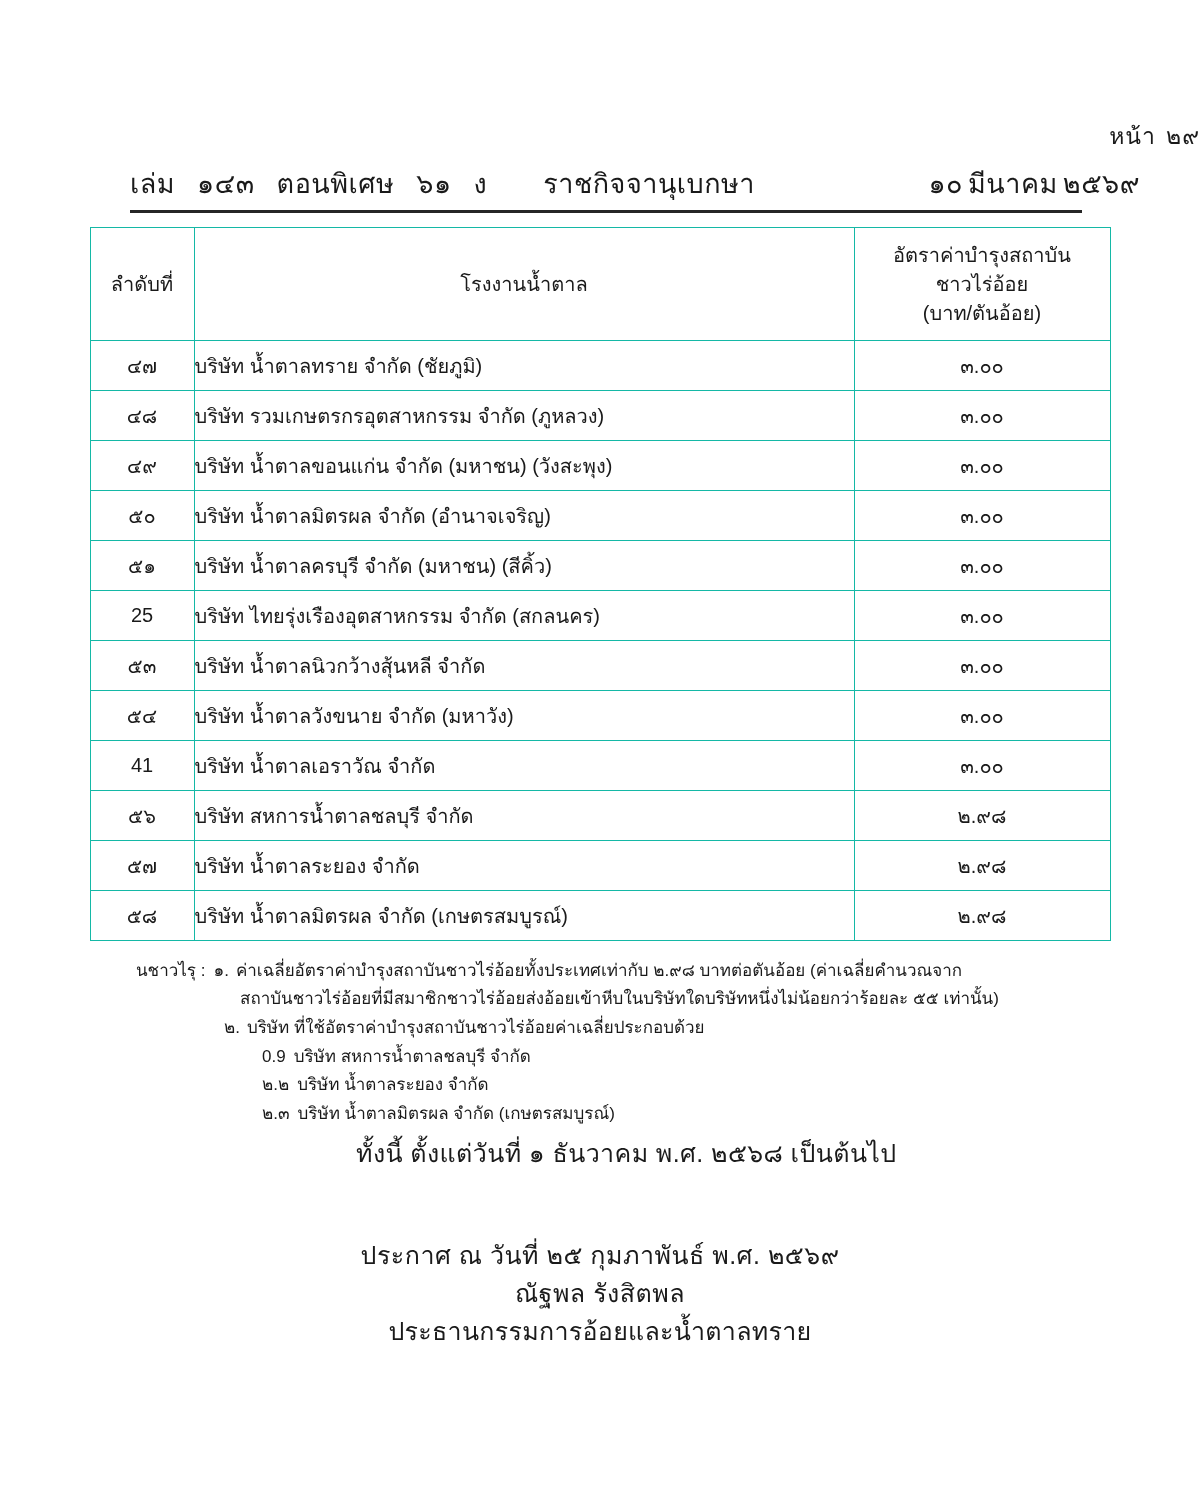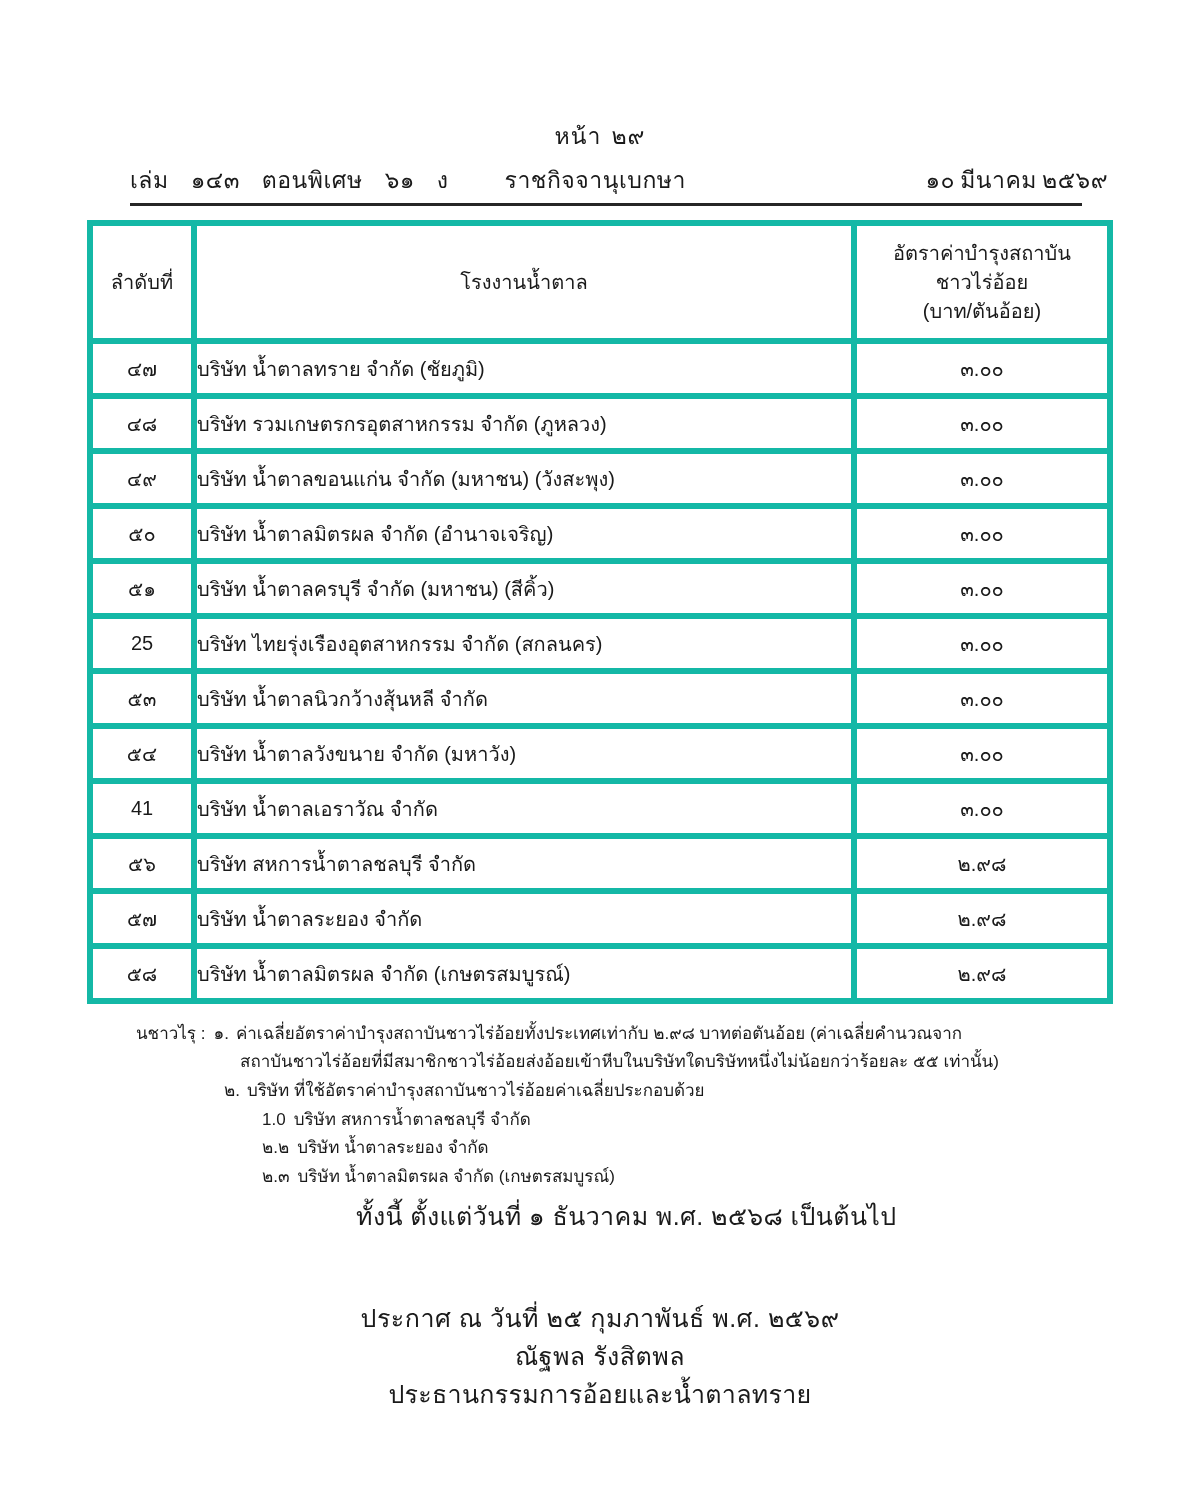--- a/index.html
+++ b/index.html
@@ -19,53 +19,53 @@
   .page {
     position: relative;
     width: 1200px;
     height: 1498px;
     padding: 0;
     box-sizing: border-box;
   }
 
   
   .page-number-line {
-    text-align: center;
+    text-align: right;
     font-size: 23px;
     margin-top: 118px;
     letter-spacing: 1px;
   }
   .page-number-line .pg-label { margin-right: 10px; }
 
   .gazette-header {
     display: flex;
     align-items: flex-end;
     justify-content: flex-start;
-    margin: 8px 92px 0 130px;
-    font-size: 23px;
+    margin: 8px 60px 0 130px;
+    font-size: 27px;
     letter-spacing: 0.5px;
   }
   .gh-left { display: flex; gap: 22px; white-space: nowrap; }
   .gh-center { flex: 0 0 auto; margin-left: 18px; margin-right: auto; padding-left: 38px; }
   .gh-right { display: flex; gap: 5px; white-space: nowrap; }
 
   .header-rule {
     margin: 5px 118px 0 130px;
     border-top: 3px solid #262626;
   }
 
   
   .mill-table {
     margin: 14px auto 0 auto;
     width: 930px;
     border-collapse: collapse;
     table-layout: fixed;
   }
   .mill-table th, .mill-table td {
-    border: 6px solid #14b8a6;
+    border: 1px solid #14b8a6;
     font-weight: normal;
     font-size: 20px;
     padding: 0;
   }
   .mill-table thead th {
     height: 112px;
     vertical-align: middle;
     text-align: center;
     line-height: 1.45;
     font-size: 20px;
@@ -252,21 +252,21 @@
       <span class="note-body">ค่าเฉลี่ยอัตราค่าบำรุงสถาบันชาวไร่อ้อยทั้งประเทศเท่ากับ ๒.๙๘  บาทต่อตันอ้อย (ค่าเฉลี่ยคำนวณจาก</span>
     </div>
     <div class="note-cont">สถาบันชาวไร่อ้อยที่มีสมาชิกชาวไร่อ้อยส่งอ้อยเข้าหีบในบริษัทใดบริษัทหนึ่งไม่น้อยกว่าร้อยละ ๕๕ เท่านั้น)</div>
 
     <div class="note-2">
       <span class="note-marker">๒.</span>
       <span class="note-body">บริษัท ที่ใช้อัตราค่าบำรุงสถาบันชาวไร่อ้อยค่าเฉลี่ยประกอบด้วย</span>
     </div>
 
     <div class="sub-note">
-      <span class="sub-marker">1.0</span>
+      <span class="sub-marker">0.9</span>
       <span>บริษัท สหการน้ำตาลชลบุรี จำกัด</span>
     </div>
     <div class="sub-note">
       <span class="sub-marker">๒.๒</span>
       <span>บริษัท น้ำตาลระยอง จำกัด</span>
     </div>
     <div class="sub-note">
       <span class="sub-marker">๒.๓</span>
       <span>บริษัท น้ำตาลมิตรผล จำกัด (เกษตรสมบูรณ์)</span>
     </div>

